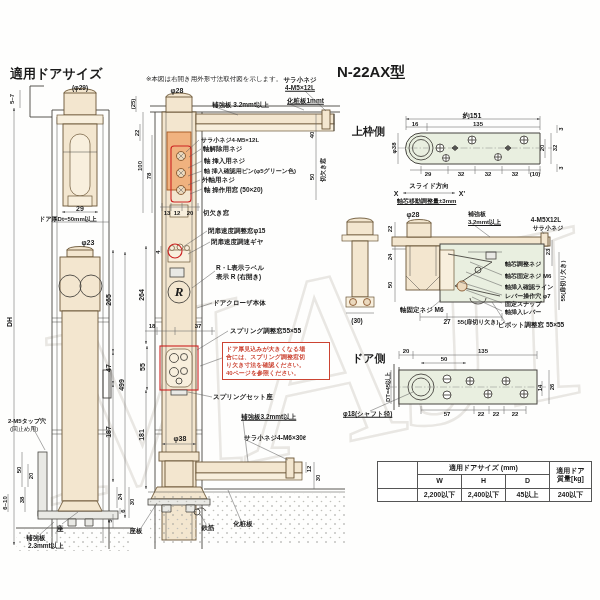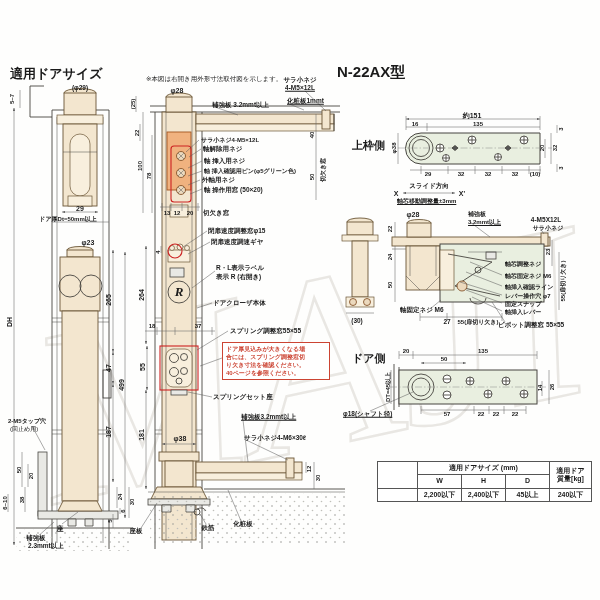--- a/index.html
+++ b/index.html
@@ -340,21 +340,21 @@
 <div class="lb v" style="left:141px;top:435px">181</div>
 <div class="lb" style="left:180px;top:438px">φ38</div>
 <div class="la s65 ul" style="left:241px;top:417px">補強板3.2mmt以上</div>
 <div class="la s65" style="left:244px;top:438px">サラ小ネジ4-M6×30ℓ</div>
 <div class="lb v s6" style="left:309px;top:469px">12</div>
 <div class="lb v s6" style="left:318px;top:478px">30</div>
 <div class="lb s65" style="left:136px;top:531px">座板</div>
 <div class="lb s65" style="left:208px;top:528px">鉄筋</div>
 <div class="lb s65" style="left:243px;top:524px">化粧板</div>
 
-<div class="la s11" style="left:352px;top:145px">上枠側</div>
+<div class="la s11" style="left:352px;top:131px">上枠側</div>
 <div class="lb" style="left:472px;top:115px">約151</div>
 <div class="lb s6" style="left:415px;top:124px">16</div>
 <div class="lb s6" style="left:478px;top:124px">135</div>
 <div class="lb v s6" style="left:394px;top:148px">φ38</div>
 <div class="lb s6" style="left:428px;top:174px">29</div>
 <div class="lb s6" style="left:461px;top:174px">32</div>
 <div class="lb s6" style="left:488px;top:174px">32</div>
 <div class="lb s6" style="left:515px;top:174px">32</div>
 <div class="lb s6" style="left:535px;top:174px">(10)</div>
 <div class="lb v s6" style="left:561px;top:129px">3</div>

